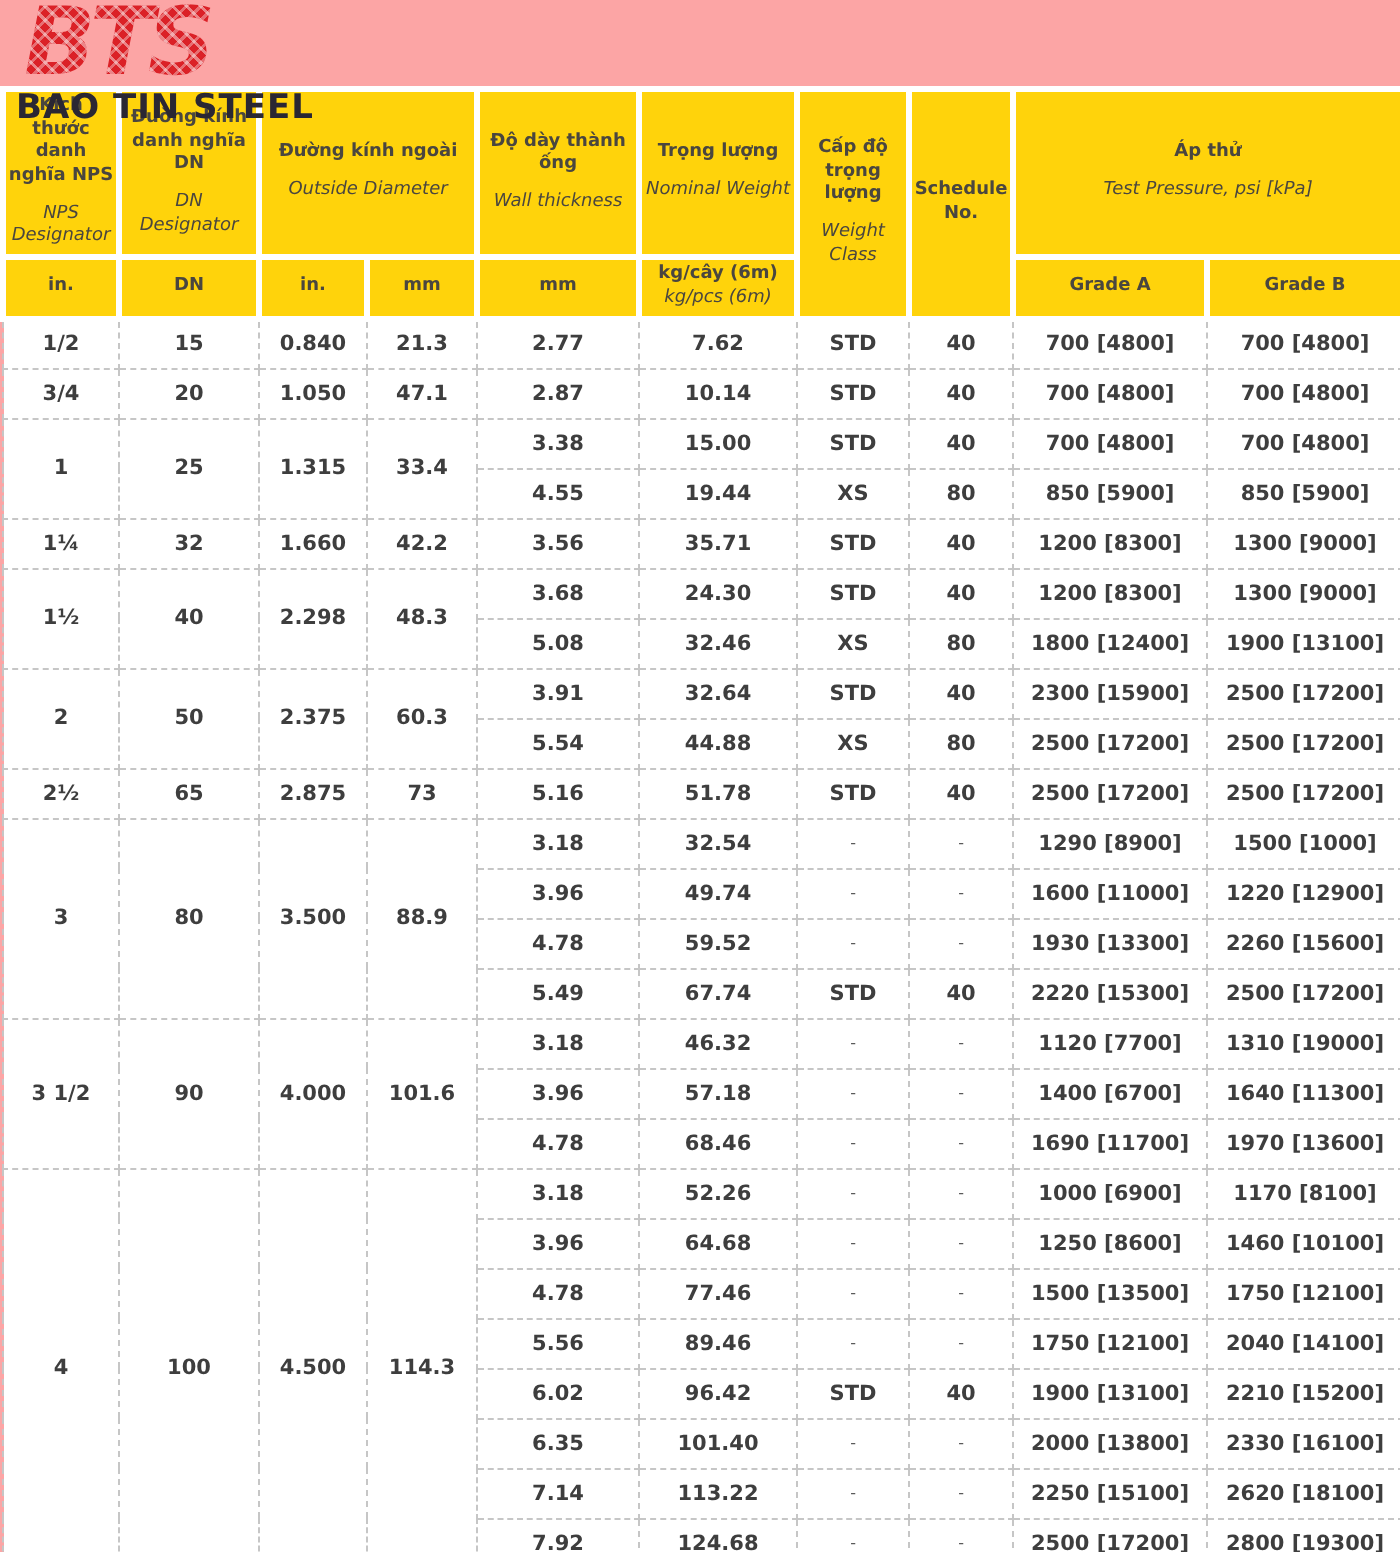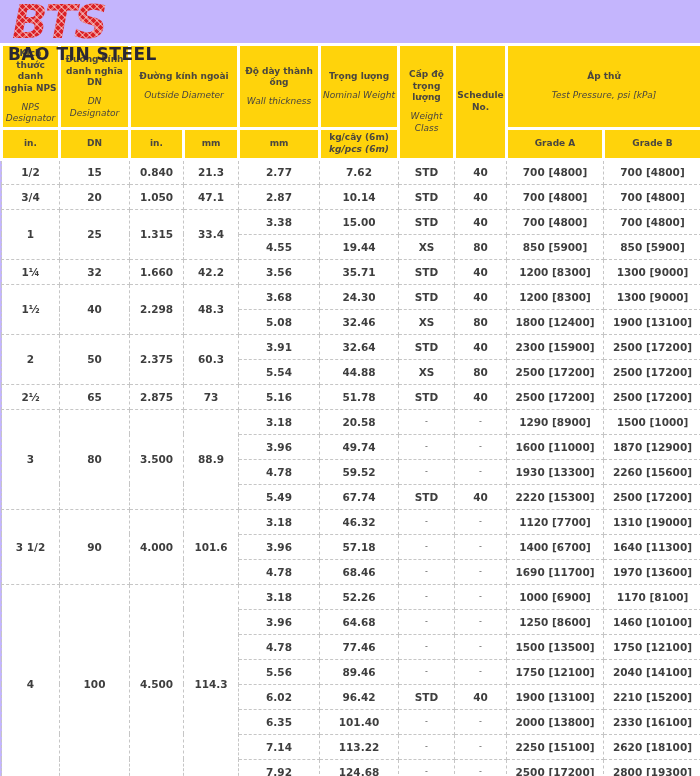--- a/index.html
+++ b/index.html
@@ -1,17 +1,17 @@
 <!DOCTYPE html>
 <html><head>
 <meta charset="utf-8">
 <style>
   * { box-sizing: border-box; margin: 0; padding: 0; }
   body { background: #ffffff; font-family: "DejaVu Sans", sans-serif; }
-  .page { position: relative; width: 700px; height: 776px; background: #c4b5fd; overflow: hidden; }
+  .page { position: relative; width: 700px; height: 776px; background: #fca5a5; overflow: hidden; }
 
   
   .logo { position: absolute; top: 0px; left: 12px; z-index: 5; }
   .logo-acronym {
     display: inline-block;
     font-size: 47px; font-weight: 900; font-style: italic; letter-spacing: -3px;
     line-height: 0.92;
     background:
       repeating-linear-gradient(45deg, rgba(255,255,255,0.45) 0 1.5px, rgba(255,255,255,0) 1.5px 5px),
       repeating-linear-gradient(-45deg, rgba(255,255,255,0.35) 0 1.5px, rgba(255,255,255,0) 1.5px 5px),
@@ -29,21 +29,21 @@
   table.spec { position: absolute; top: 43px; left: 0; width: 700px; border-collapse: collapse; table-layout: fixed; }
   thead th {
     background: #FFD30B; border: 3px solid #ffffff;
     color: #4A463F; font-size: 9px; line-height: 1.3; text-align: center; vertical-align: middle;
     padding: 2px 1px; font-weight: 700;
   }
   thead tr.main-row th { height: 72px; }
   thead tr.unit-row th { height: 28px; }
   .vi { font-weight: 700; }
   .en { font-style: italic; font-weight: 400; margin-top: 7px; }
-  .unit-italic { font-style: italic; font-weight: 700; text-align: center; }
+  .unit-italic { font-style: italic; font-weight: 400; text-align: center; }
 
   tbody td {
     border: 1px dashed #C6C6C6; background: #fff;
     text-align: center; vertical-align: middle;
     font-size: 10.5px; font-weight: 700; color: #3E3E3E;
     height: 25px; padding: 1px;
   }
   tbody td.dash { font-size: 8px; color: #5a5a5a; font-weight: 400; }
 </style>
 </head>
@@ -225,33 +225,33 @@
           <td>40</td>
           <td>2500 [17200]</td>
           <td>2500 [17200]</td>
         </tr>
         <tr>
           <td rowspan="4">3</td>
           <td rowspan="4">80</td>
           <td rowspan="4">3.500</td>
           <td rowspan="4">88.9</td>
           <td>3.18</td>
-          <td>20.58</td>
+          <td>32.54</td>
           <td class="dash">-</td>
           <td class="dash">-</td>
           <td>1290 [8900]</td>
           <td>1500 [1000]</td>
         </tr>
         <tr>
           <td>3.96</td>
           <td>49.74</td>
           <td class="dash">-</td>
           <td class="dash">-</td>
           <td>1600 [11000]</td>
-          <td>1870 [12900]</td>
+          <td>1220 [12900]</td>
         </tr>
         <tr>
           <td>4.78</td>
           <td>59.52</td>
           <td class="dash">-</td>
           <td class="dash">-</td>
           <td>1930 [13300]</td>
           <td>2260 [15600]</td>
         </tr>
         <tr>

